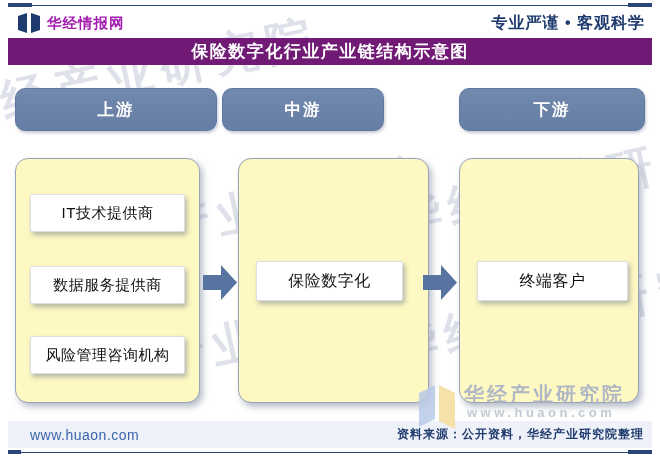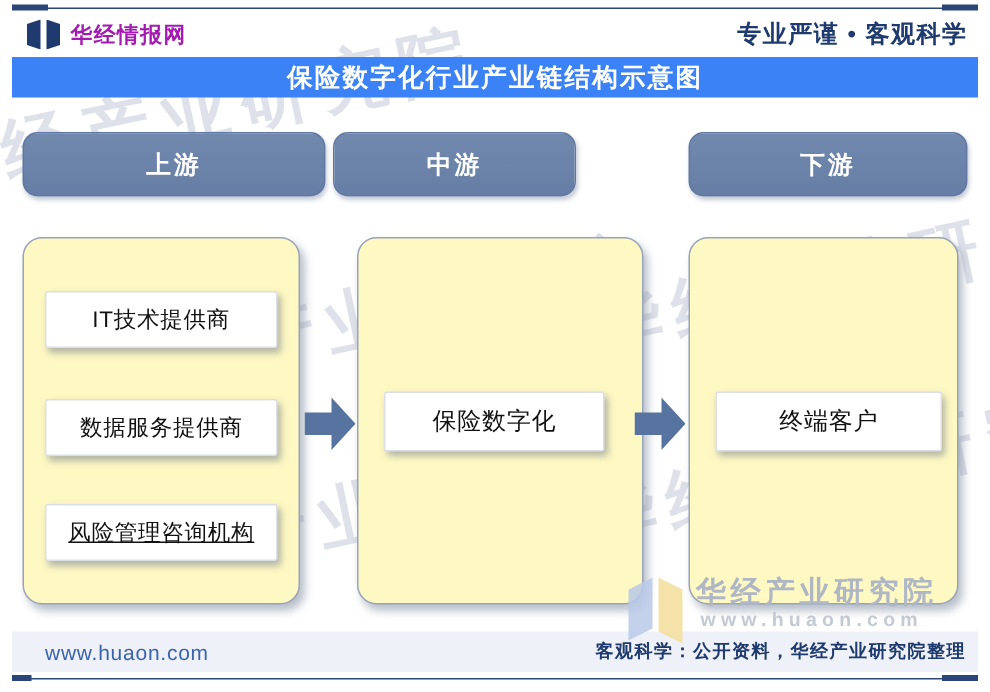--- a/index.html
+++ b/index.html
@@ -15,21 +15,21 @@
   .rule::after { right:0; }
   .rule.bottom::before { width:13px; }
 
   
   .brand-row { position:absolute; top:11px; left:18px; right:15px; height:24px; display:flex; align-items:center; }
   .brand-logo { width:22px; height:20px; margin-right:7px; }
   .brand-name { font-size:14.5px; font-weight:bold; color:#a21caf; letter-spacing:1px; }
   .slogan { margin-left:auto; font-size:16px; font-weight:bold; color:#1E3A6E; letter-spacing:1px; }
 
   
-  .title-bar { position:absolute; top:38px; left:8px; width:644px; height:27px; background:#3b82f6;
+  .title-bar { position:absolute; top:38px; left:8px; width:644px; height:27px; background:#701a75;
     color:#FFFFFF; font-size:17px; font-weight:bold; letter-spacing:1.5px;
     display:flex; align-items:center; justify-content:center; z-index:4; }
 
   
   .wm-behind { position:absolute; inset:0; z-index:0; pointer-events:none; }
   .wm-behind span { position:absolute; font-size:46px; font-weight:bold; color:rgba(168,177,197,0.38);
     letter-spacing:8px; white-space:nowrap; transform:rotate(-12deg); }
   .wm-b1 { left:-55px; top:44px; font-size:42px; }
   .wm-b2 { left:55px;  top:182px; font-size:52px; }
   .wm-b3 { left:392px; top:150px; font-size:48px; }
@@ -53,21 +53,21 @@
   .box-up  { left:15px;  width:185px; }
   .box-mid { left:238px; width:191px; }
   .box-down{ left:459px; width:180px; }
 
   
   .node { position:absolute; background:#FFFFFF; border:1px solid #DCDFE6; border-radius:2px;
     box-shadow:2px 3px 5px rgba(105,115,135,0.5);
     display:flex; align-items:center; justify-content:center;
     font-size:15px; color:#111111; letter-spacing:0.5px; }
   .box-up .node { left:14px; width:155px; height:38px; }
-  .n1 { top:35px; } .n2 { top:107px; } .n3 { top:177px;text-decoration:underline; }
+  .n1 { top:35px; } .n2 { top:107px; } .n3 { top:177px; }
   .box-mid .node { left:17px; width:147px; height:40px; top:102px; font-size:16px; }
   .box-down .node { left:17px; width:151px; height:40px; top:102px; font-size:16px; }
 
   
   .arrow { position:absolute; top:264px; width:34px; height:37px; z-index:2; }
   .arrow-1 { left:203px; }
   .arrow-2 { left:423px; }
 
   
   .wm-front { position:absolute; left:418px; top:380px; z-index:3; pointer-events:none; }
@@ -145,18 +145,18 @@
     <svg class="wm-mark" width="38" height="49" viewBox="0 0 38 49">
       <polygon points="1,12 17,4 17,38 1,46" fill="#B9C9E8" opacity="0.85"></polygon>
       <polygon points="21,4 37,12 37,48 21,40" fill="#F3DFA0" opacity="0.9"></polygon>
     </svg>
     <div class="wm-brand">华经产业研究院</div>
     <div class="wm-url">www.huaon.com</div>
   </div>
 
   <div class="footer-strip">
     <span class="footer-url">www.huaon.com</span>
-    <span class="footer-source">客观科学：公开资料，华经产业研究院整理</span>
+    <span class="footer-source">资料来源：公开资料，华经产业研究院整理</span>
   </div>
 
   <div class="rule bottom"></div>
 
 </div>
 
 </body></html>

